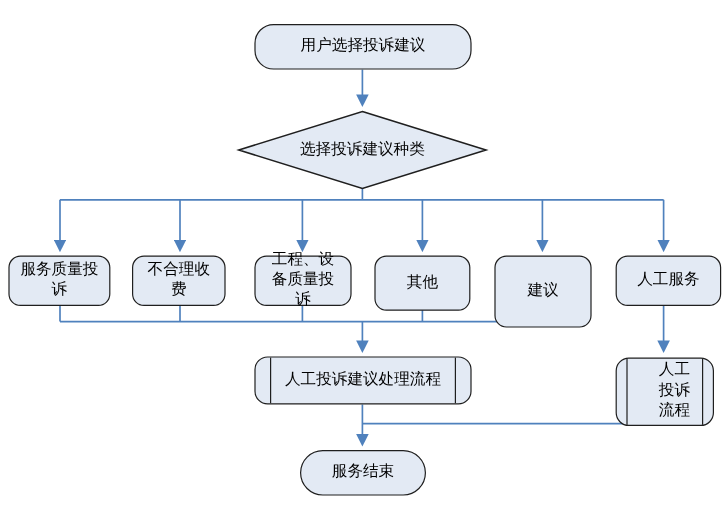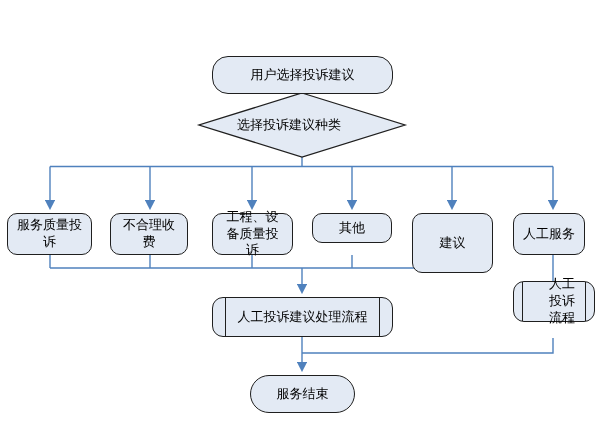--- a/index.html
+++ b/index.html
@@ -42,21 +42,21 @@
     background: var(--node-fill);
     border: 1.6px solid var(--node-border);
     color: var(--text);
     font-size: 13px;
     line-height: 1.3;
     display: flex;
     align-items: center;
     justify-content: center;
     text-align: center;
   }
-  .rounded-lg { border-radius: 16px; margin-top: 36px; }
+  .rounded-lg { border-radius: 16px; }
   .rounded    { border-radius: 10px; }
   .terminator { border-radius: 19px; }
   .predefined { border-radius: 11px; }
   .predefined::before, .predefined::after {
     content: "";
     position: absolute;
     top: 0; bottom: 0;
     width: 0;
     border-left: 1.4px solid var(--node-border);
   }
@@ -109,48 +109,48 @@
     <path d="M553,338 V353 H302"></path>
     <path d="M302,337 V369" marker-end="url(#arrow)"></path>
 
     <polygon class="diamond-shape" points="302,93 405,125 302,157 199,125"></polygon>
   </svg>
 
   <div class="node rounded-lg" style="left:212px; top:20px; width:181px; height:38px;">
     <span>用户选择投诉建议</span>
   </div>
 
-  <div class="node diamond-label" style="left:186px; top:93px; width:206px; height:64px;align-items:center;">
+  <div class="node diamond-label" style="left:199px; top:93px; width:206px; height:64px;align-items:center;">
     <span>选择投诉建议种类</span>
   </div>
 
   <div class="node rounded" style="left:7px; top:213px; width:85px; height:42px;">
     <span class="opt-label">服务质量投诉</span>
   </div>
   <div class="node rounded" style="left:110px; top:213px; width:78px; height:42px;">
     <span class="opt-label">不合理收费</span>
   </div>
   <div class="node rounded" style="left:212px; top:213px; width:81px; height:42px;">
     <span class="opt-label">工程、设备质量投诉</span>
   </div>
-  <div class="node rounded" style="left:312px; top:213px; width:80px; height:30px;">
+  <div class="node rounded" style="left:312px; top:213px; width:80px; height:46px;">
     <span class="opt-label">其他</span>
   </div>
   <div class="node rounded" style="left:412px; top:213px; width:81px; height:60px;">
     <span class="opt-label">建议</span>
   </div>
-  <div class="node rounded" style="left:513px; top:213px; width:72px; height:42px;">
+  <div class="node rounded" style="left:513px; top:213px; width:88px; height:42px;">
     <span class="opt-label">人工服务</span>
   </div>
 
   <div class="node predefined" style="left:212px; top:297px; width:181px; height:40px;">
     <span>人工投诉建议处理流程</span>
   </div>
 
-  <div class="node predefined narrow" style="left:513px; top:281px; width:82px; height:41px;padding-left:16px;">
+  <div class="node predefined narrow" style="left:513px; top:298px; width:82px; height:57px;padding-left:16px;">
     <span class="narrow-label">人工投诉流程</span>
   </div>
 
   <div class="node terminator" style="left:250px; top:375px; width:105px; height:38px;">
     <span>服务结束</span>
   </div>
 
 </div>
 
 </body></html>

